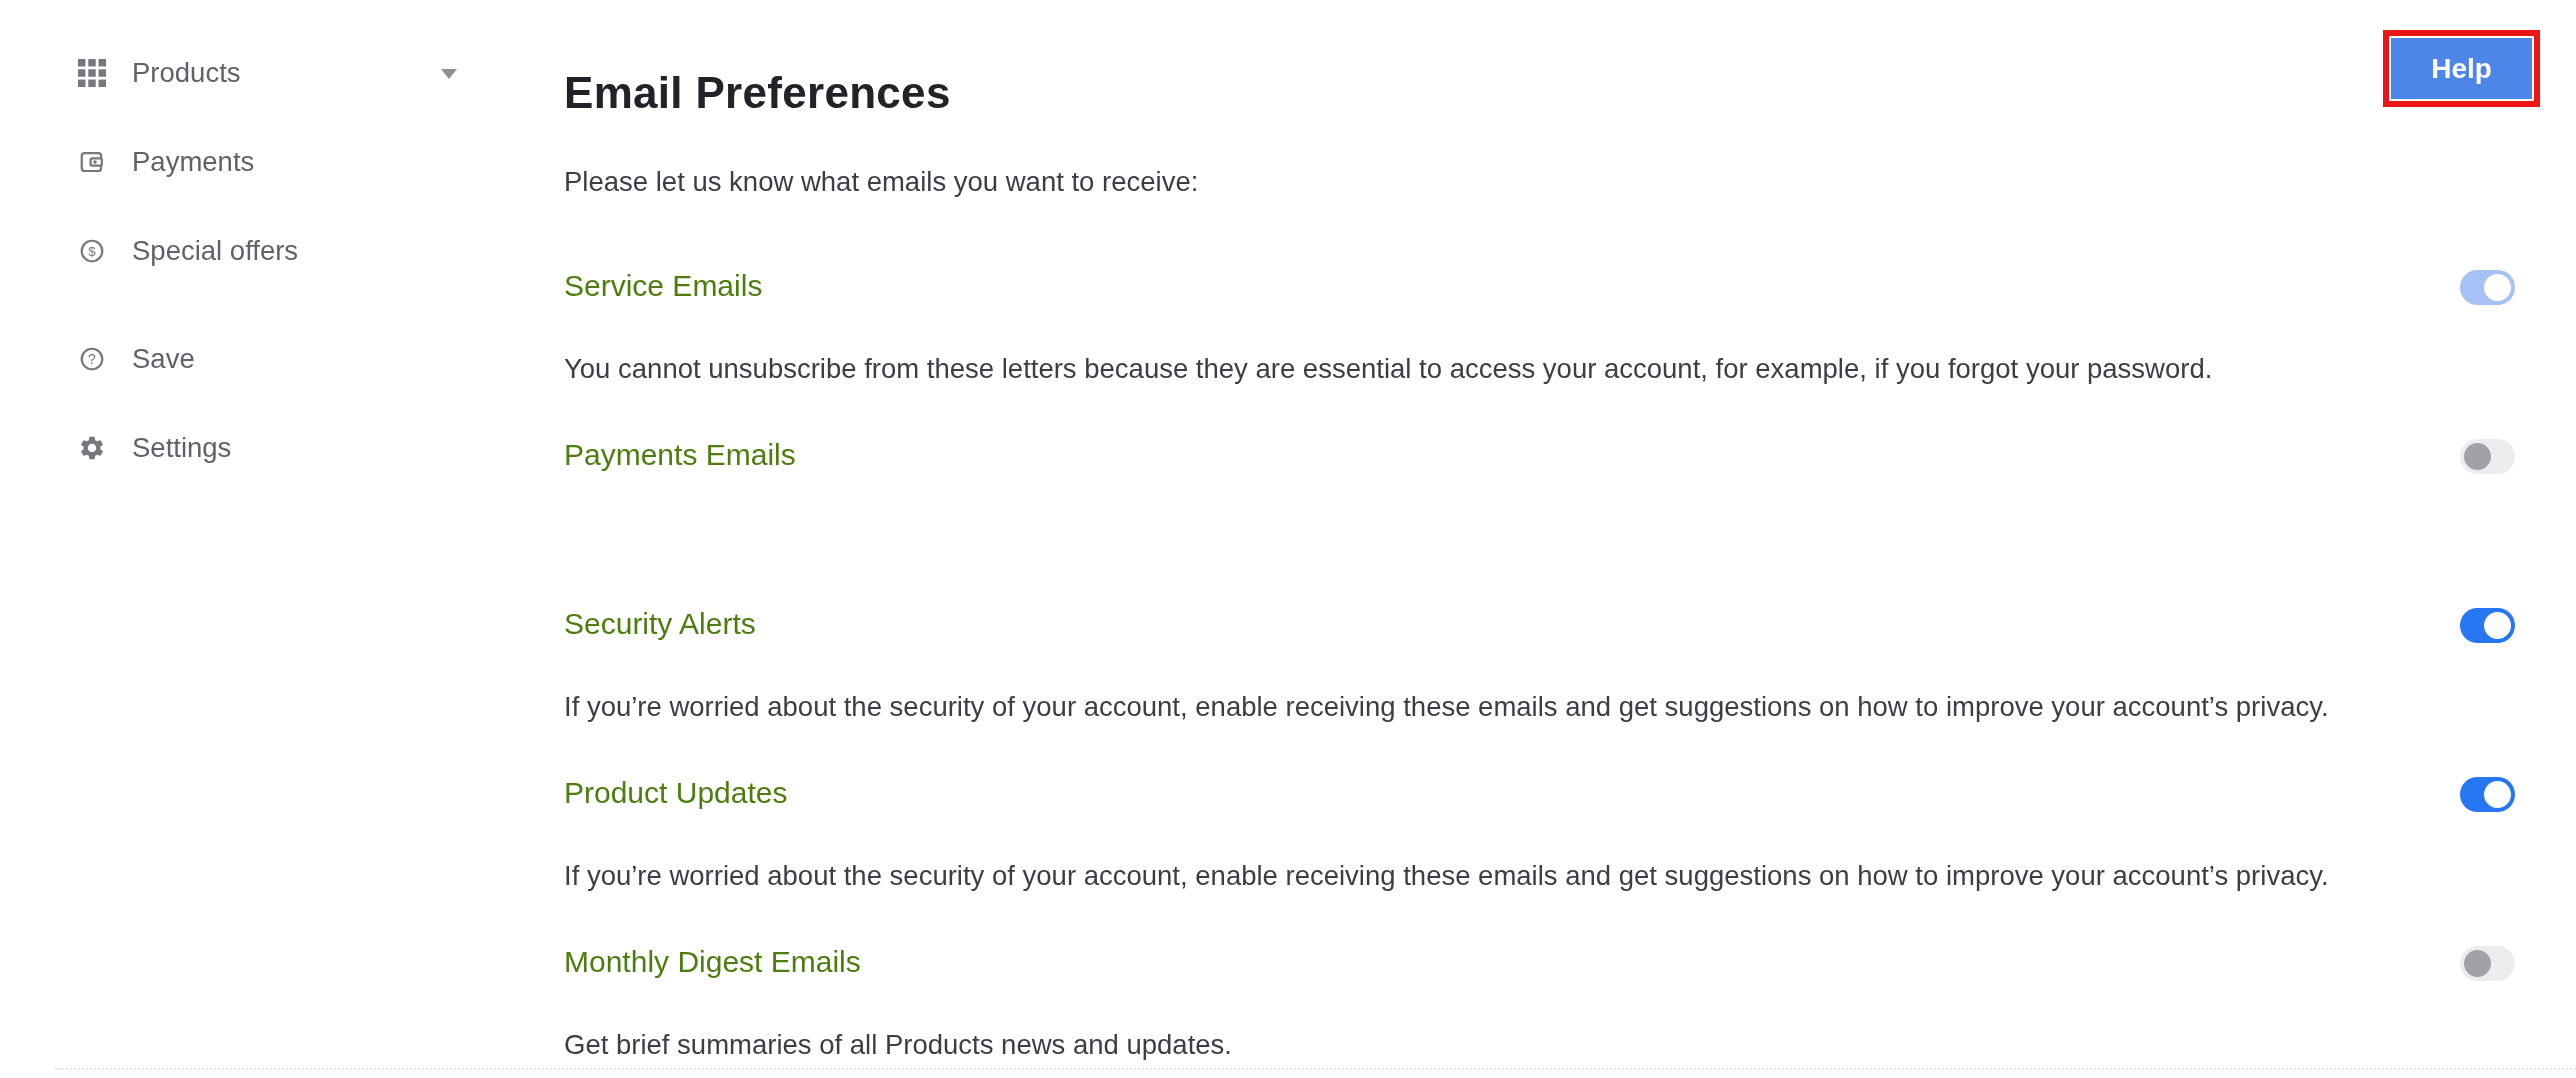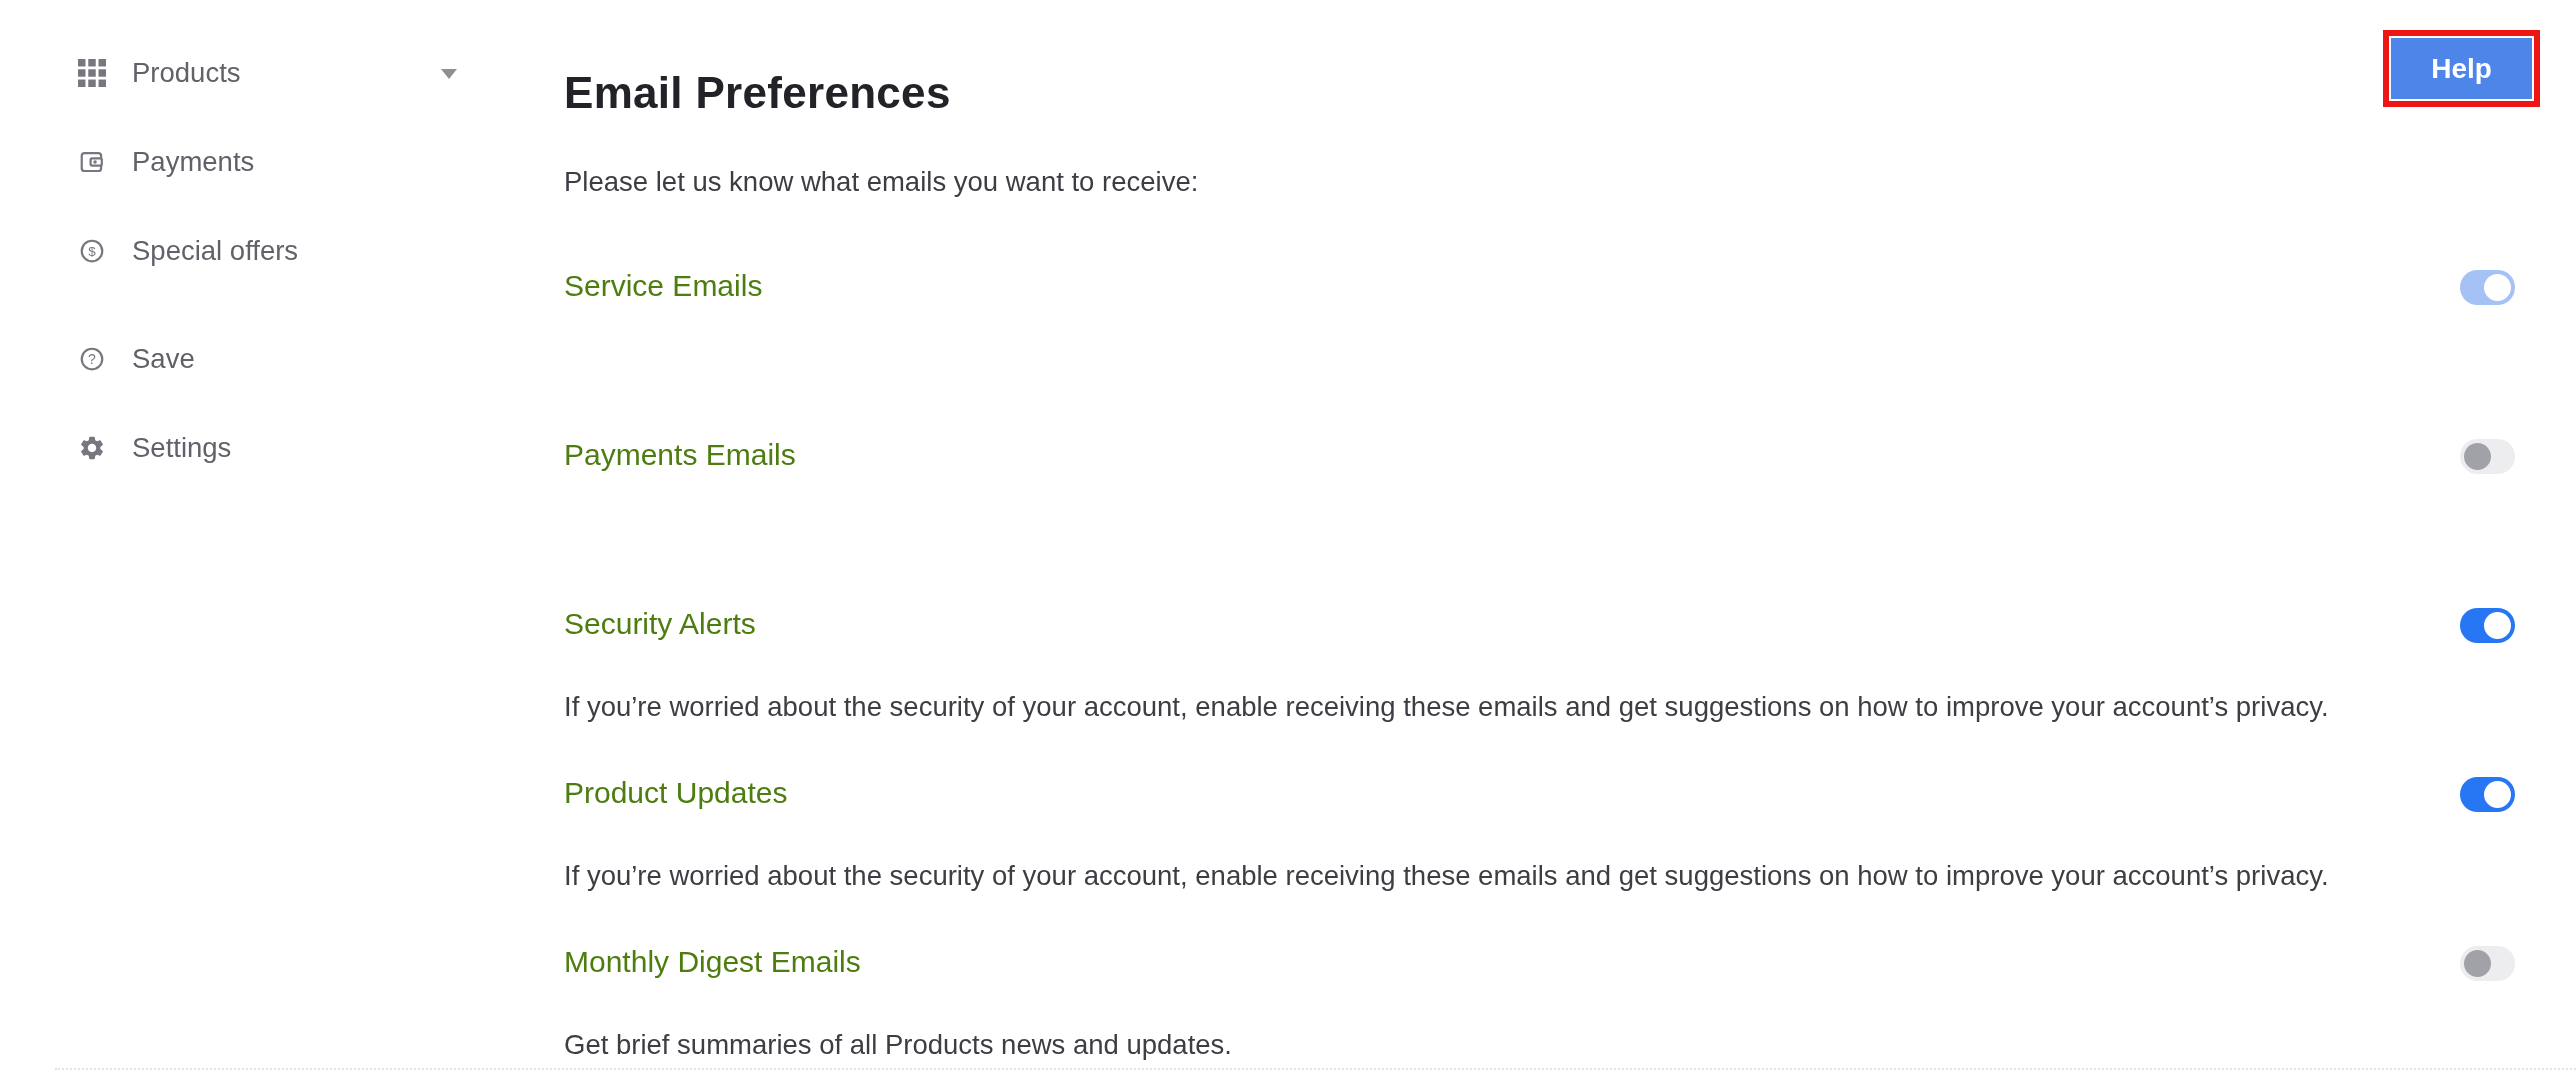--- a/index.html
+++ b/index.html
@@ -146,20 +146,21 @@
 
     <h1 class="page-title">Email Preferences</h1>
     <p class="page-subtitle">Please let us know what emails you want to receive:</p>
 
     <div class="save-highlight">
       <button class="save-btn">Help</button>
     </div>
 
     <section class="pref-row row-0">
       <div class="pref-name">Service Emails</div>
+      <div class="pref-desc">You cannot unsubscribe from these letters because they are essential to access your account, for example, if you forgot your password.</div>
       <div class="toggle" data-state="on-disabled">
           <span class="knob"></span>
         </div>
     </section>
 
     <section class="pref-row row-1">
       <div class="pref-name">Payments Emails</div>
       <div class="toggle" data-state="off">
           <span class="knob"></span>
         </div>

